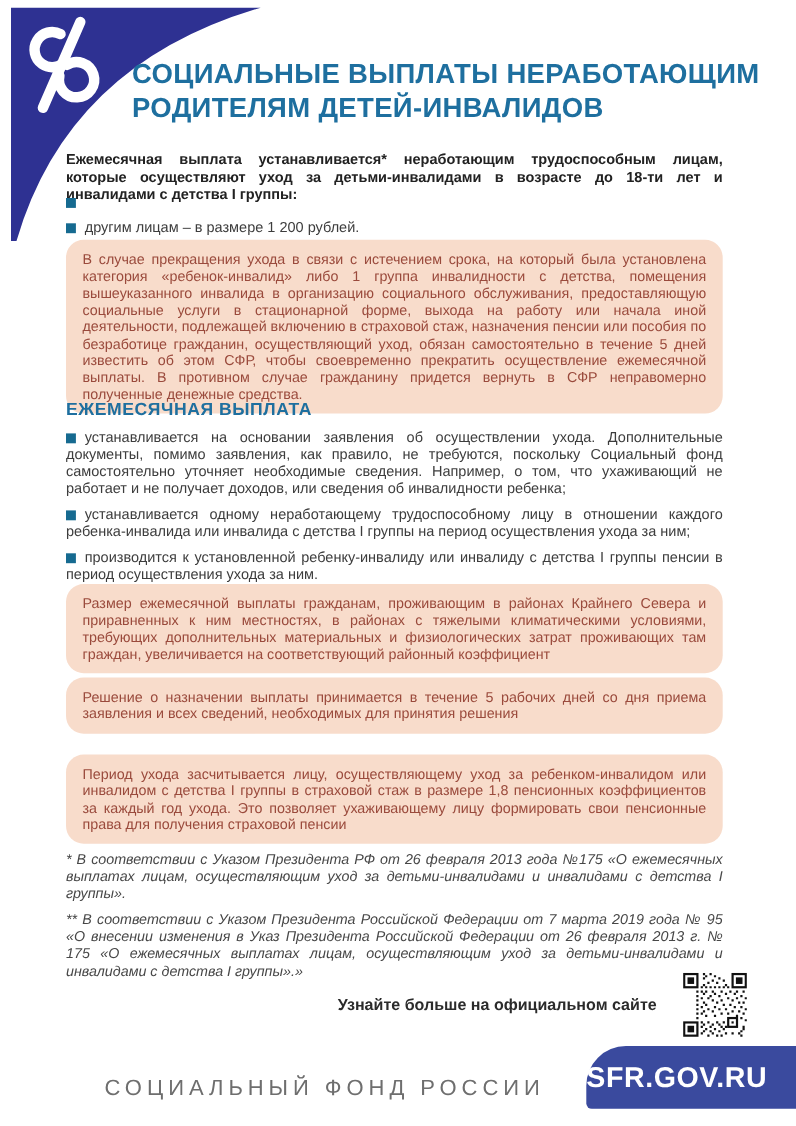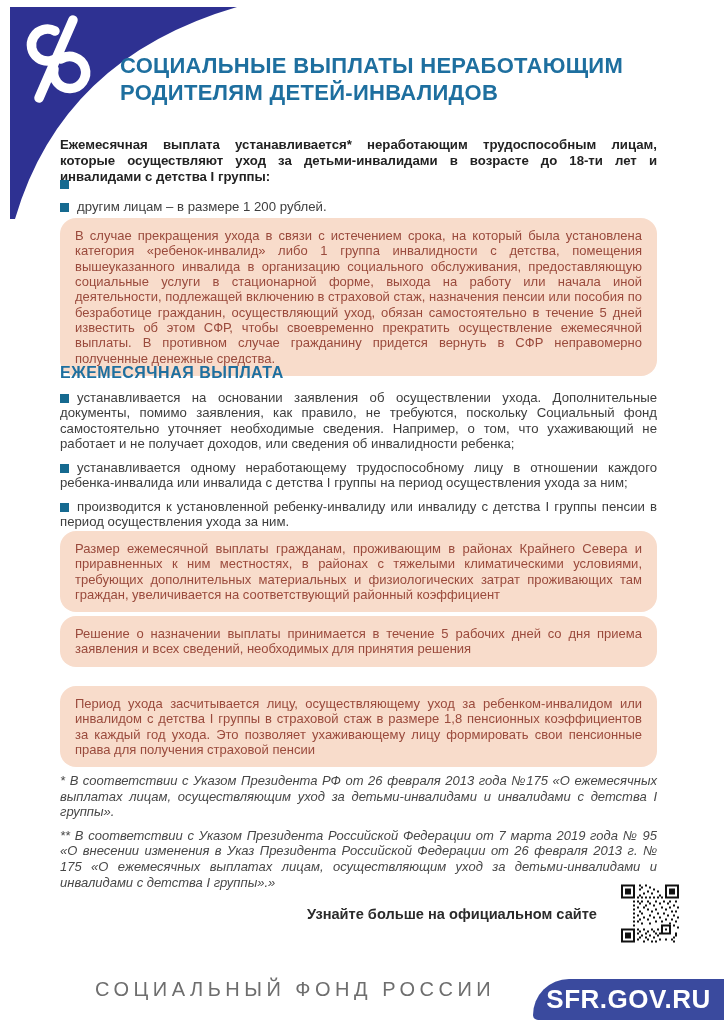--- a/index.html
+++ b/index.html
@@ -5,21 +5,21 @@
   html,body{margin:0;padding:0;}
   body{
     width:724px;height:1024px;position:relative;background:#ffffff;
     font-family:"Liberation Sans", sans-serif;overflow:hidden;
     -webkit-font-smoothing:antialiased;
   }
   .swoosh{position:absolute;top:0;left:0;z-index:1;}
   .logo{position:absolute;top:12px;left:20px;z-index:2;}
   .page-title{
     position:absolute;left:120px;top:52px;width:600px;z-index:3;
-    color:#1e6f9f;font-size:22px;font-weight:bold;line-height:1.24;letter-spacing:.3px;
+    color:#1e6f9f;font-size:25px;font-weight:bold;line-height:1.24;letter-spacing:.3px;
   }
   .abs{position:absolute;left:60px;width:597px;box-sizing:border-box;z-index:3;}
   .intro{
     top:124px;font-size:13.2px;font-weight:bold;color:#222;
     line-height:1.22;text-align:justify;
   }
   .blist{margin:0;padding:0;list-style:none;}
   .blist-1{top:176px;}
   .blist-2{top:390px;}
   .bullet-item{
@@ -46,23 +46,23 @@
   .learn-more{
     position:absolute;top:884px;right:45px;display:flex;align-items:center;gap:24px;z-index:3;
   }
   .learn-more-label{font-size:14.6px;font-weight:bold;color:#2b2b2b;}
   .qr{display:block;}
   .footer-org{
     position:absolute;top:978px;left:95px;width:375px;text-align:center;z-index:3;
     font-size:20px;color:#6e6e6e;letter-spacing:4.5px;white-space:nowrap;
   }
   .footer-box{
-    position:absolute;right:0;bottom:4px;width:191px;height:41px;z-index:3;
+    position:absolute;right:0;bottom:16px;width:191px;height:57px;z-index:3;
     background:#3a4a9e;border-radius:36px 0 0 5px;
-    display:flex;align-items:center;justify-content:center;
+    display:flex;align-items:center;justify-content:flex-start;
   }
   .footer-site{color:#ffffff;font-size:26px;font-weight:bold;letter-spacing:.5px;}
 </style>
 </head>
 <body>
 
 <svg class="swoosh" width="250" height="224" viewBox="0 0 250 224" aria-hidden="true">
   <path d="M10,7 L237,7 Q62,58 15,219 L10,219 Z" fill="#2e3192"></path>
 </svg>
 

